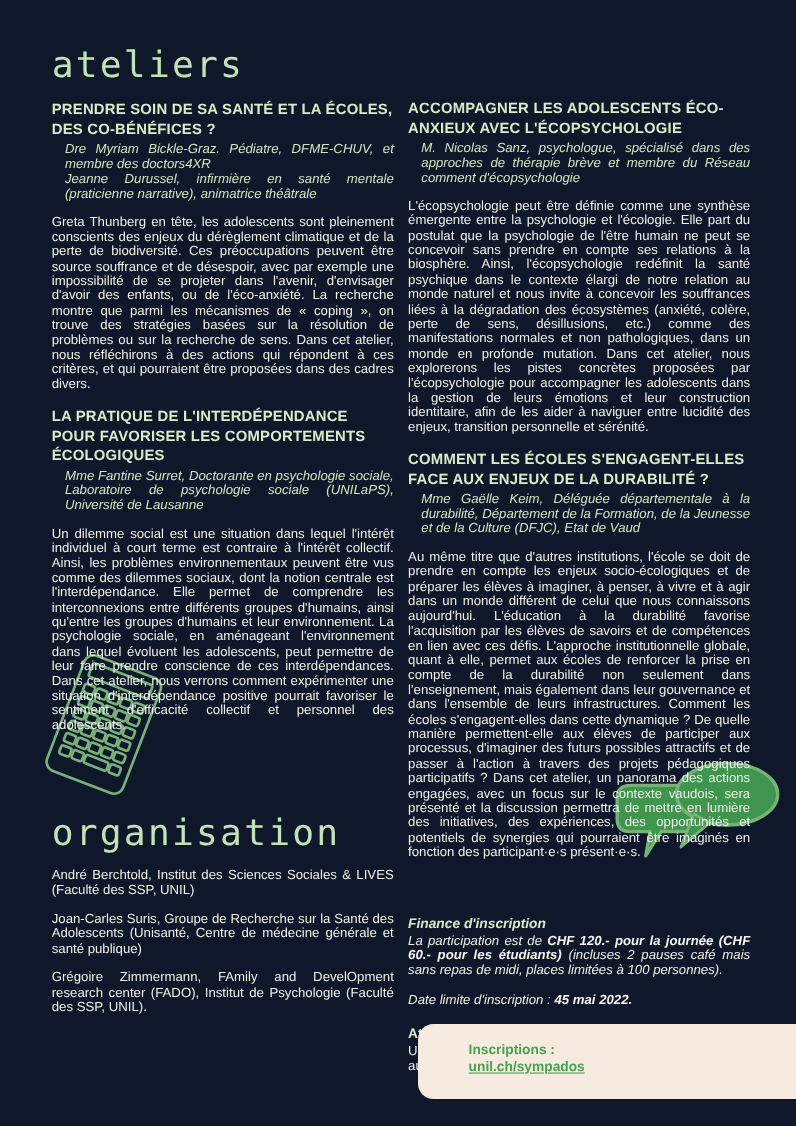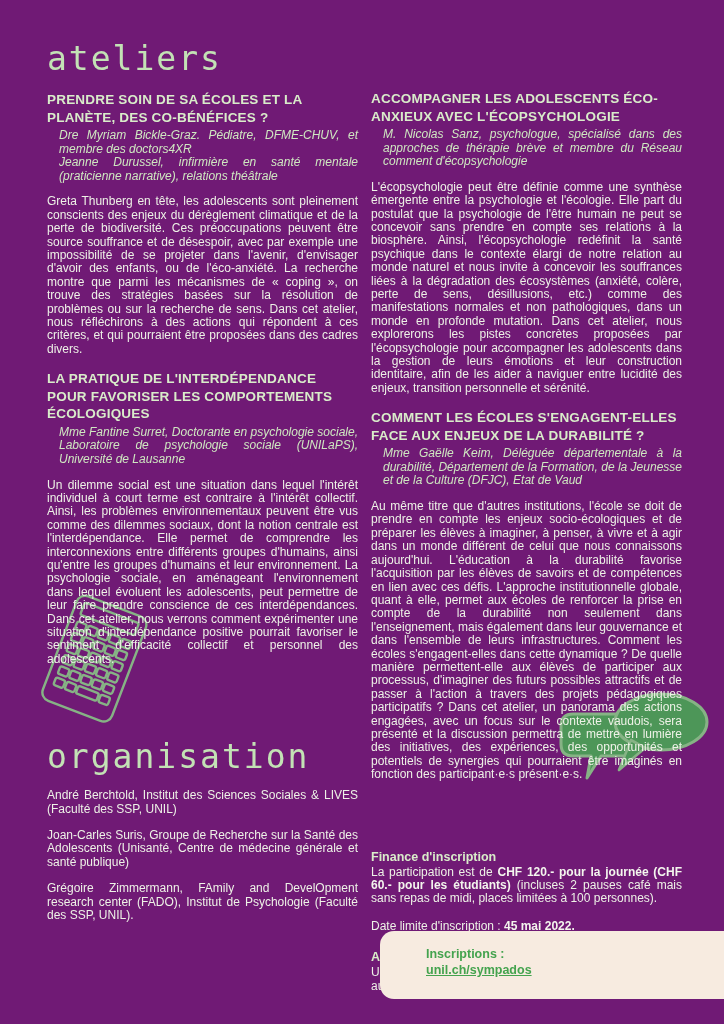--- a/index.html
+++ b/index.html
@@ -1,20 +1,20 @@
 <!DOCTYPE html>
 <html lang="fr"><head>
 <meta charset="utf-8">
 <style>
   html,body { margin:0; padding:0; }
   body { font-family: "Liberation Sans", sans-serif; }
   .page {
     position: relative;
     width: 724px; height: 1024px;
-    background: #701a75;
+    background: #0f172a;
     overflow: hidden;
   }
   .columns {
     position: relative; z-index: 2;
     display: flex;
     padding: 40px 42px 0 47px;
     gap: 13px;
   }
   .col { width: 311px; }
   .col-right { padding-top: 50px; }
@@ -41,21 +41,21 @@
   }
   .speakers span { display: block; }
   .desc, .org-member, .body-text {
     font-size: 12px; line-height: 13.4px;
     color: #eef2e7;
     text-align: justify;
     margin: 0 0 14px 0;
   }
   .org-heading { margin-top: 72px; }
   .org-member { margin-bottom: 13px; }
-  .finance-block { margin-top: 68px; }
+  .finance-block { margin-top: 51px; font-style: italic; }
   .sub-heading {
     font-size: 12.5px; line-height: 15px;
     font-weight: bold;
     color: #d9ecca;
     margin: 0 0 1px 0;
   }
   .body-text b { color: #f4f6ee; }
   .deadline { margin-top: 14px; margin-bottom: 0; }
   .attestation-block { margin-top: 17px; }
   .contact-box {
@@ -85,24 +85,24 @@
 <body>
 
 <div class="page">
 
   <div class="columns">
 
     <div class="col col-left">
       <h1 class="script-heading">ateliers</h1>
 
       <section class="workshop">
-        <h2>PRENDRE SOIN DE SA ÉCOLES ET LA PLANÈTE, DES CO-BÉNÉFICES ?</h2>
+        <h2>PRENDRE SOIN DE SA SANTÉ ET LA ÉCOLES, DES CO-BÉNÉFICES ?</h2>
         <p class="speakers">
           <span>Dre Myriam Bickle-Graz. Pédiatre, DFME-CHUV, et membre des doctors4XR</span>
-          <span>Jeanne Durussel, infirmière en santé mentale (praticienne narrative), relations théâtrale</span>
+          <span>Jeanne Durussel, infirmière en santé mentale (praticienne narrative), animatrice théâtrale</span>
         </p>
         <p class="desc">Greta Thunberg en tête, les adolescents sont pleinement conscients des enjeux du dérèglement climatique et de la perte de biodiversité. Ces préoccupations peuvent être source souffrance et de désespoir, avec par exemple une impossibilité de se projeter dans l'avenir, d'envisager d'avoir des enfants, ou de l'éco-anxiété. La recherche montre que parmi les mécanismes de « coping », on trouve des stratégies basées sur la résolution de problèmes ou sur la recherche de sens. Dans cet atelier, nous réfléchirons à des actions qui répondent à ces critères, et qui pourraient être proposées dans des cadres divers.</p>
       </section>
 
       <section class="workshop">
         <h2>LA PRATIQUE DE L'INTERDÉPENDANCE POUR FAVORISER LES COMPORTEMENTS ÉCOLOGIQUES</h2>
         <p class="speakers">
           <span>Mme Fantine Surret, Doctorante en psychologie sociale, Laboratoire de psychologie sociale (UNILaPS), Université de Lausanne</span>
         </p>
         <p class="desc">Un dilemme social est une situation dans lequel l'intérêt individuel à court terme est contraire à l'intérêt collectif. Ainsi, les problèmes environnementaux peuvent être vus comme des dilemmes sociaux, dont la notion centrale est l'interdépendance. Elle permet de comprendre les interconnexions entre différents groupes d'humains, ainsi qu'entre les groupes d'humains et leur environnement. La psychologie sociale, en aménageant l'environnement dans lequel évoluent les adolescents, peut permettre de leur faire prendre conscience de ces interdépendances. Dans cet atelier, nous verrons comment expérimenter une situation d'interdépendance positive pourrait favoriser le sentiment d'efficacité collectif et personnel des adolescents.</p>

